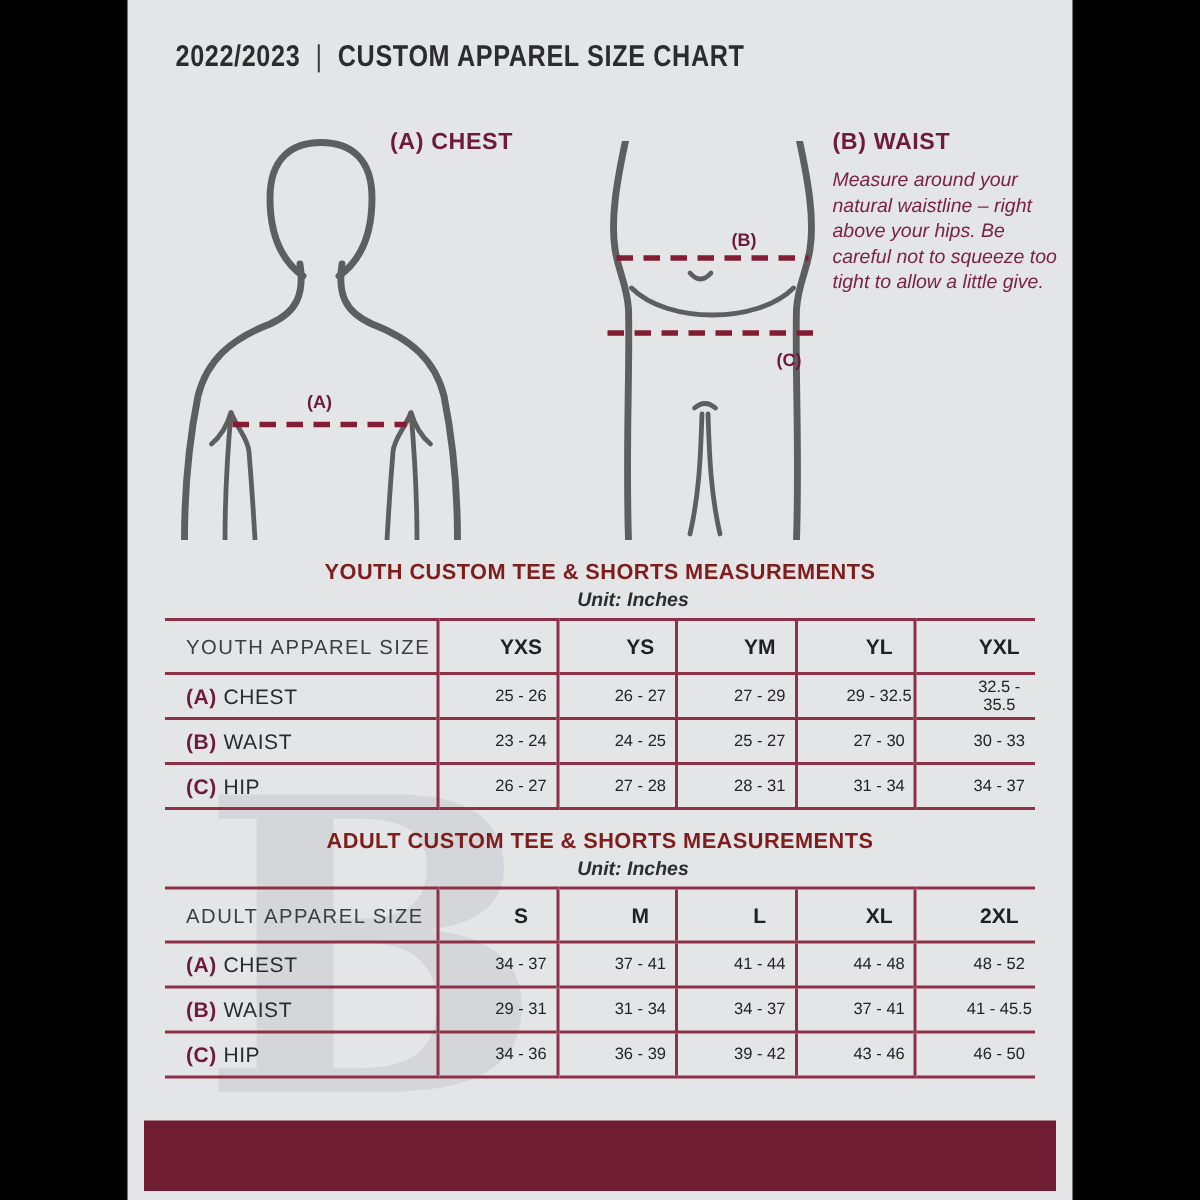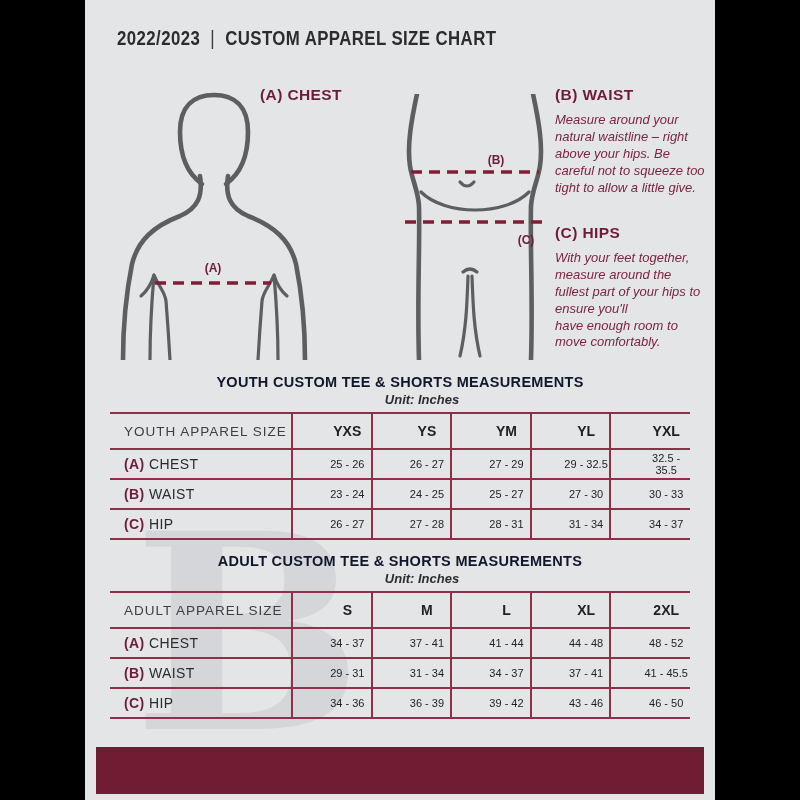--- a/index.html
+++ b/index.html
@@ -45,21 +45,21 @@
   .dash-line{fill:none;stroke:var(--dash);stroke-width:3.6;stroke-dasharray:11 7;}
   .svg-label{font-family:"Liberation Sans",sans-serif;font-weight:bold;font-size:12px;fill:var(--maroon);}
   .guide-text{position:absolute;width:152px;}
   .guide-text.chest{left:175px;top:2px;}
   .guide-text.waist{left:470px;top:2px;}
   .guide-text.hips{left:470px;top:140px;}
   .guide-heading{font-weight:bold;font-size:15.5px;color:var(--maroon);letter-spacing:0.4px;margin-bottom:8px;}
   .guide-desc{font-style:italic;font-size:13px;line-height:1.3;color:var(--maroon-text);white-space:pre-line;}
   
   .tbl-block{position:relative;z-index:1;}
-  .tbl-title{text-align:center;font-weight:bold;font-size:14.5px;color:#0f172a;letter-spacing:0.3px;}
+  .tbl-title{text-align:center;font-weight:bold;font-size:14.5px;color:#7f1d1d;letter-spacing:0.3px;}
   .tbl-unit{text-align:center;font-weight:bold;font-style:italic;font-size:13px;color:#2d2d2f;margin-top:2px;padding-left:44px;}
   table.size-table{width:580px;margin:5px auto 0;border-collapse:collapse;table-layout:fixed;}
   table.size-table col.c0{width:182px;}
   table.size-table th,table.size-table td{
     border-top:2px solid var(--table-line);
     text-align:center;vertical-align:middle;padding:0;
   }
   table.size-table tr:last-child th,table.size-table tr:last-child td{border-bottom:2px solid var(--table-line);}
   table.size-table th+th,table.size-table td+td{border-left:2px solid var(--table-line);padding-left:31px;}
   table.size-table thead th{height:36px;font-size:14px;font-weight:bold;color:#212123;}
@@ -115,25 +115,20 @@
         <text class="svg-label" x="131" y="150" text-anchor="middle">(C)</text>
       </svg>
 
       <div class="guide-text chest">
         <div class="guide-heading">(A) CHEST</div>
       </div>
       <div class="guide-text waist">
         <div class="guide-heading">(B) WAIST</div>
         <div class="guide-desc">Measure around your natural waistline – right above your hips. Be careful not to squeeze too tight to allow a little give.</div>
       </div>
-      <div class="guide-text hips">
-        <div class="guide-heading">(C) HIPS</div>
-        <div class="guide-desc">With your feet together, measure around the fullest part of your hips to ensure you'll
-have enough room to move comfortably.</div>
-      </div>
     </div>
 
     <div class="tbl-block" style="margin-top:12px;">
       <div class="tbl-title">YOUTH CUSTOM TEE &amp; SHORTS MEASUREMENTS</div>
       <div class="tbl-unit">Unit: Inches</div>
       <table class="size-table">
         <colgroup>
             <col class="c0">
             <col>
             <col>

